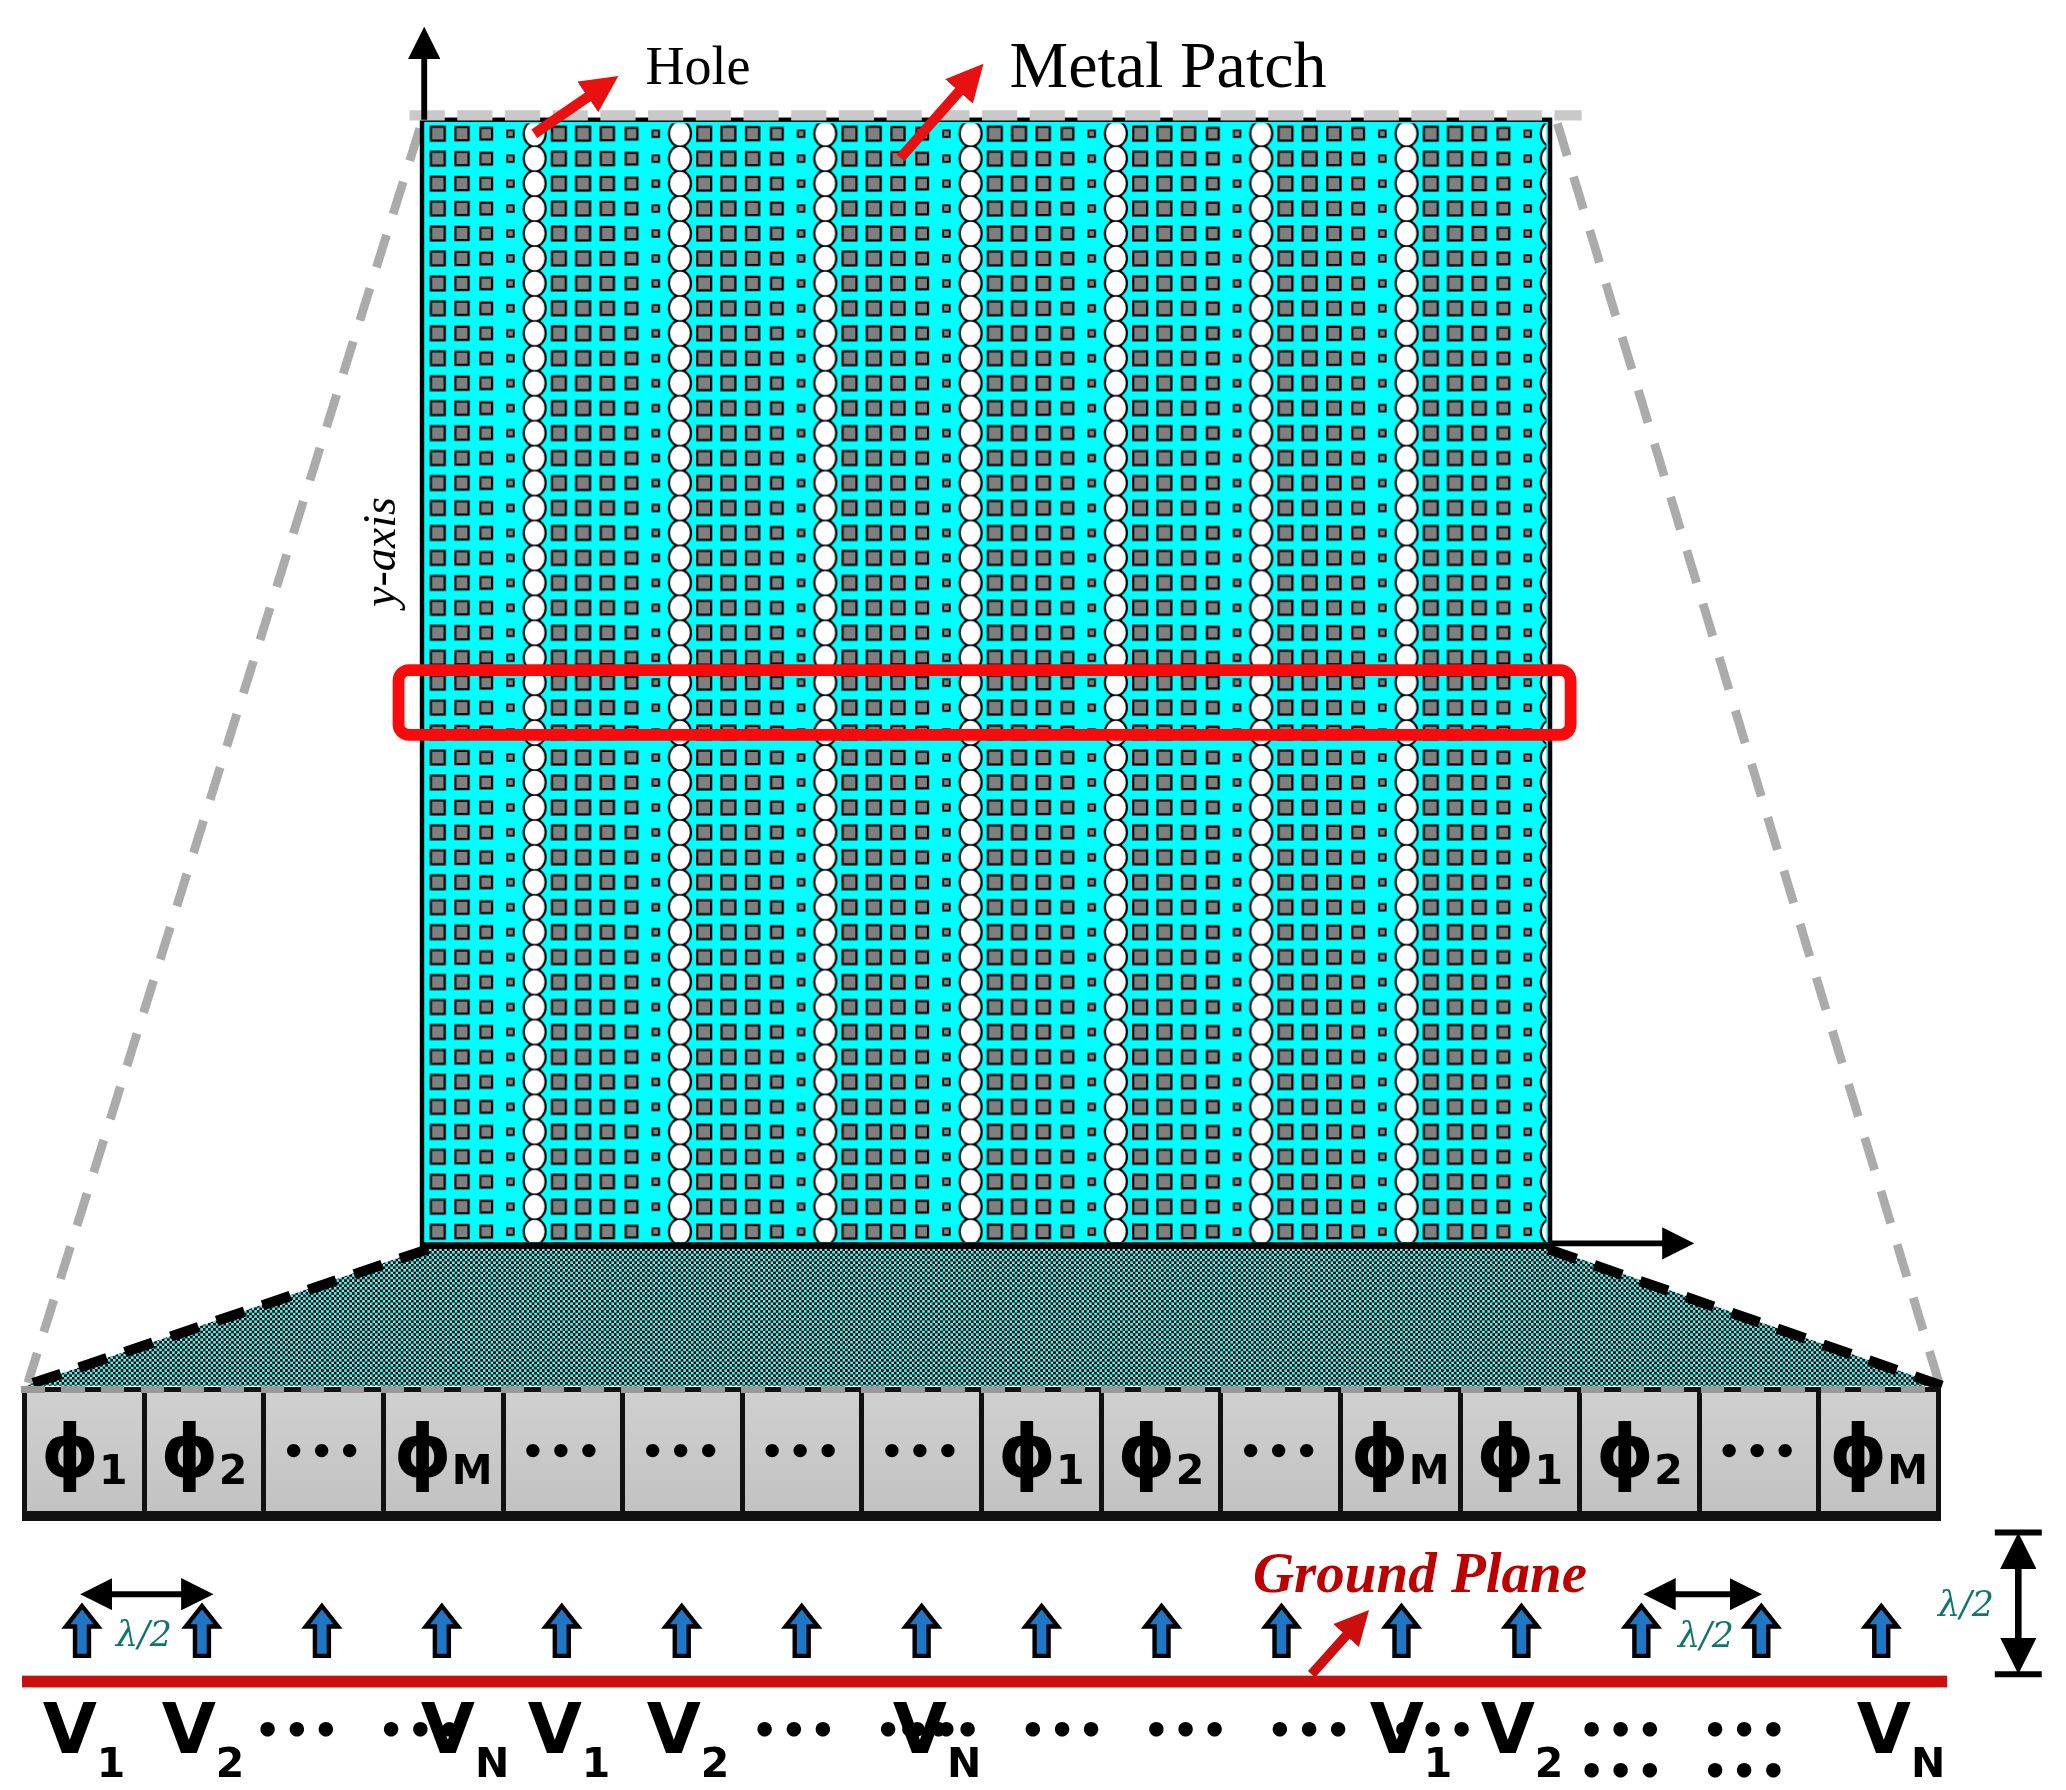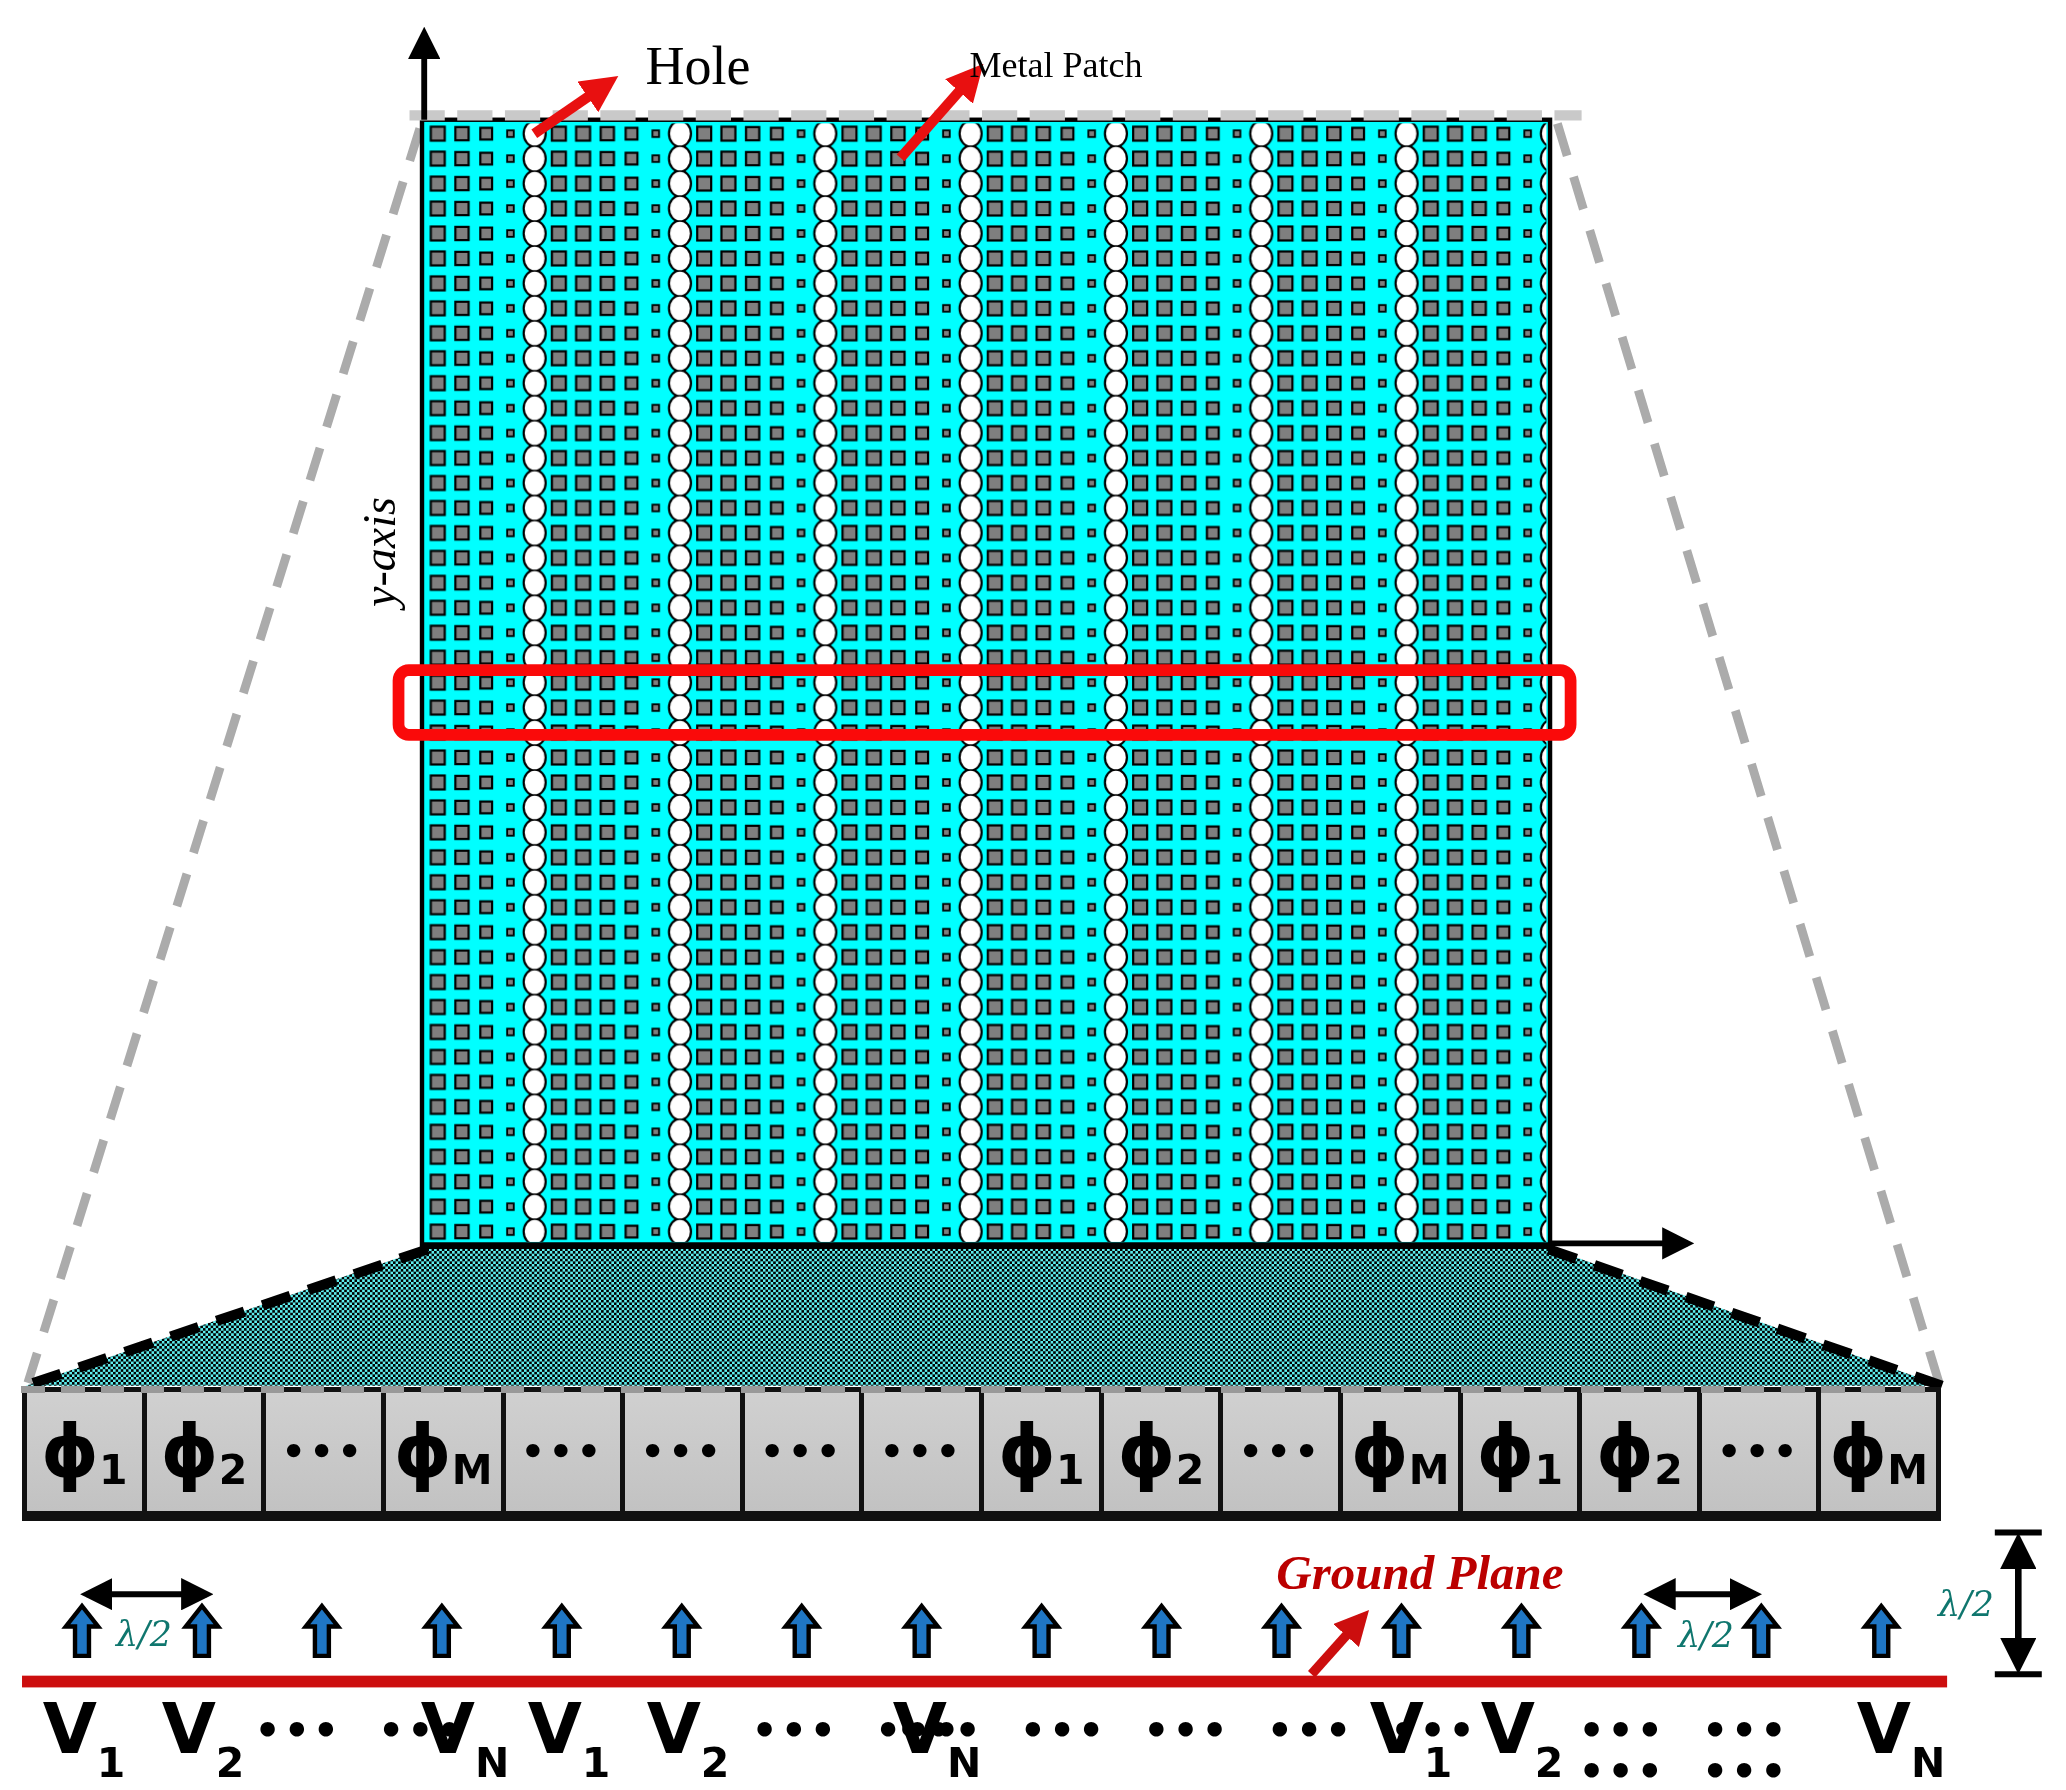--- a/index.html
+++ b/index.html
@@ -2,24 +2,24 @@
 <html style="font-size:11.7px"><head>
 <meta charset="utf-8">
 <style>
   html,body{margin:0;padding:0;background:#fff;}
   .stage{position:relative;width:2066px;height:1791px;background:#fff;overflow:hidden;
          font-family:"Liberation Sans",sans-serif;}
   svg{position:absolute;left:0;top:0;}
   .lbl{position:absolute;transform:translate(-50%,-50%);white-space:nowrap;color:#000;}
   .serif{font-family:"Liberation Serif",serif;}
   .hole-lbl{left:698px;top:66px;font-size:54px;}
-  .patch-lbl{left:1056px;top:65px;font-size:36px;}
+  .patch-lbl{left:1168px;top:65px;font-size:66px;}
   .yaxis-lbl{left:379px;top:552px;font-size:46px;font-style:italic;
              transform:translate(-50%,-50%) rotate(-90deg);}
-  .gp-lbl{left:1420px;top:1572px;font-size:49px;font-weight:bold;font-style:italic;color:#BB0000;}
+  .gp-lbl{left:1420px;top:1572px;font-size:57px;font-weight:bold;font-style:italic;color:#BB0000;}
   .lam{font-family:"DejaVu Serif",serif;font-weight:normal;font-style:italic;color:#0f766e;font-size:35px;}
   .lam-left{left:144px;top:1634px;}
   .lam-right{left:1706px;top:1635px;}
   .lam-vert{left:1966px;top:1604px;}
   
   #phase-row{position:absolute;left:22px;top:1387px;width:1919px;height:134px;
     display:flex;box-sizing:border-box;border:5.9px solid #111;border-bottom:10.3px solid #111;
     background:#111;}
   #phase-row .dash-strip{position:absolute;left:-5.9px;top:-5.9px;width:1919px;height:6.6px;
     background:repeating-linear-gradient(90deg,#999 0 23.5px,transparent 23.5px 40px);}

